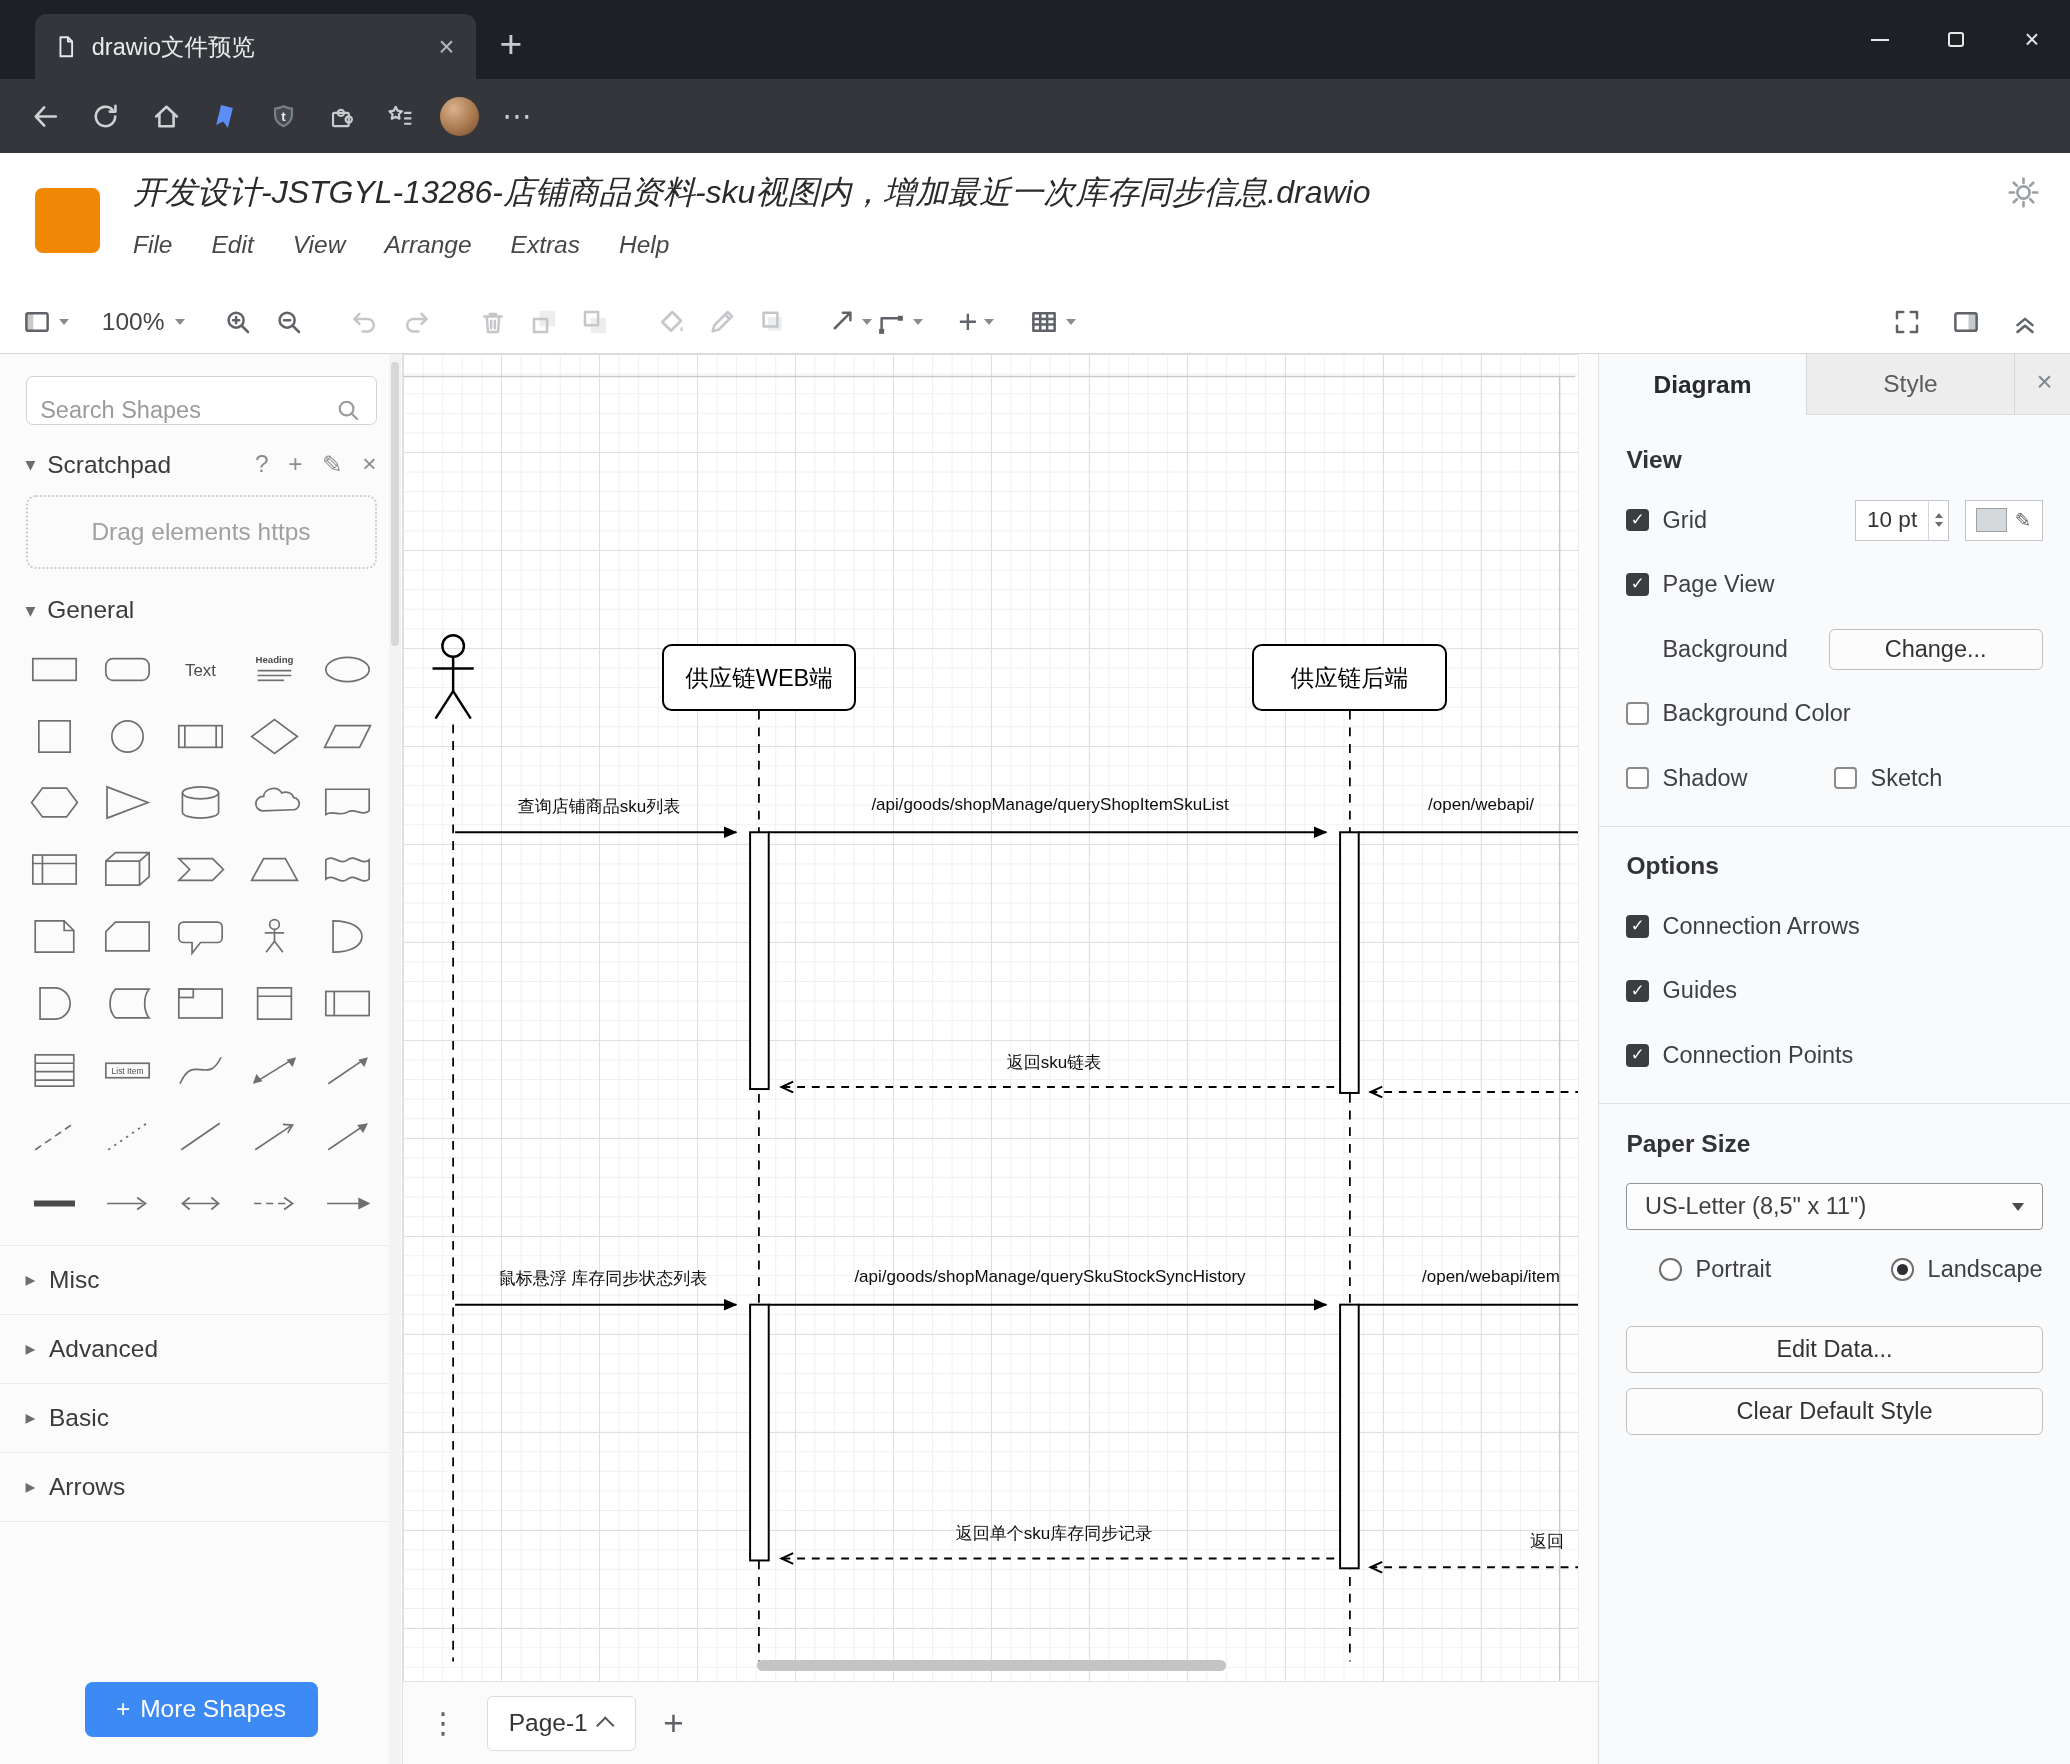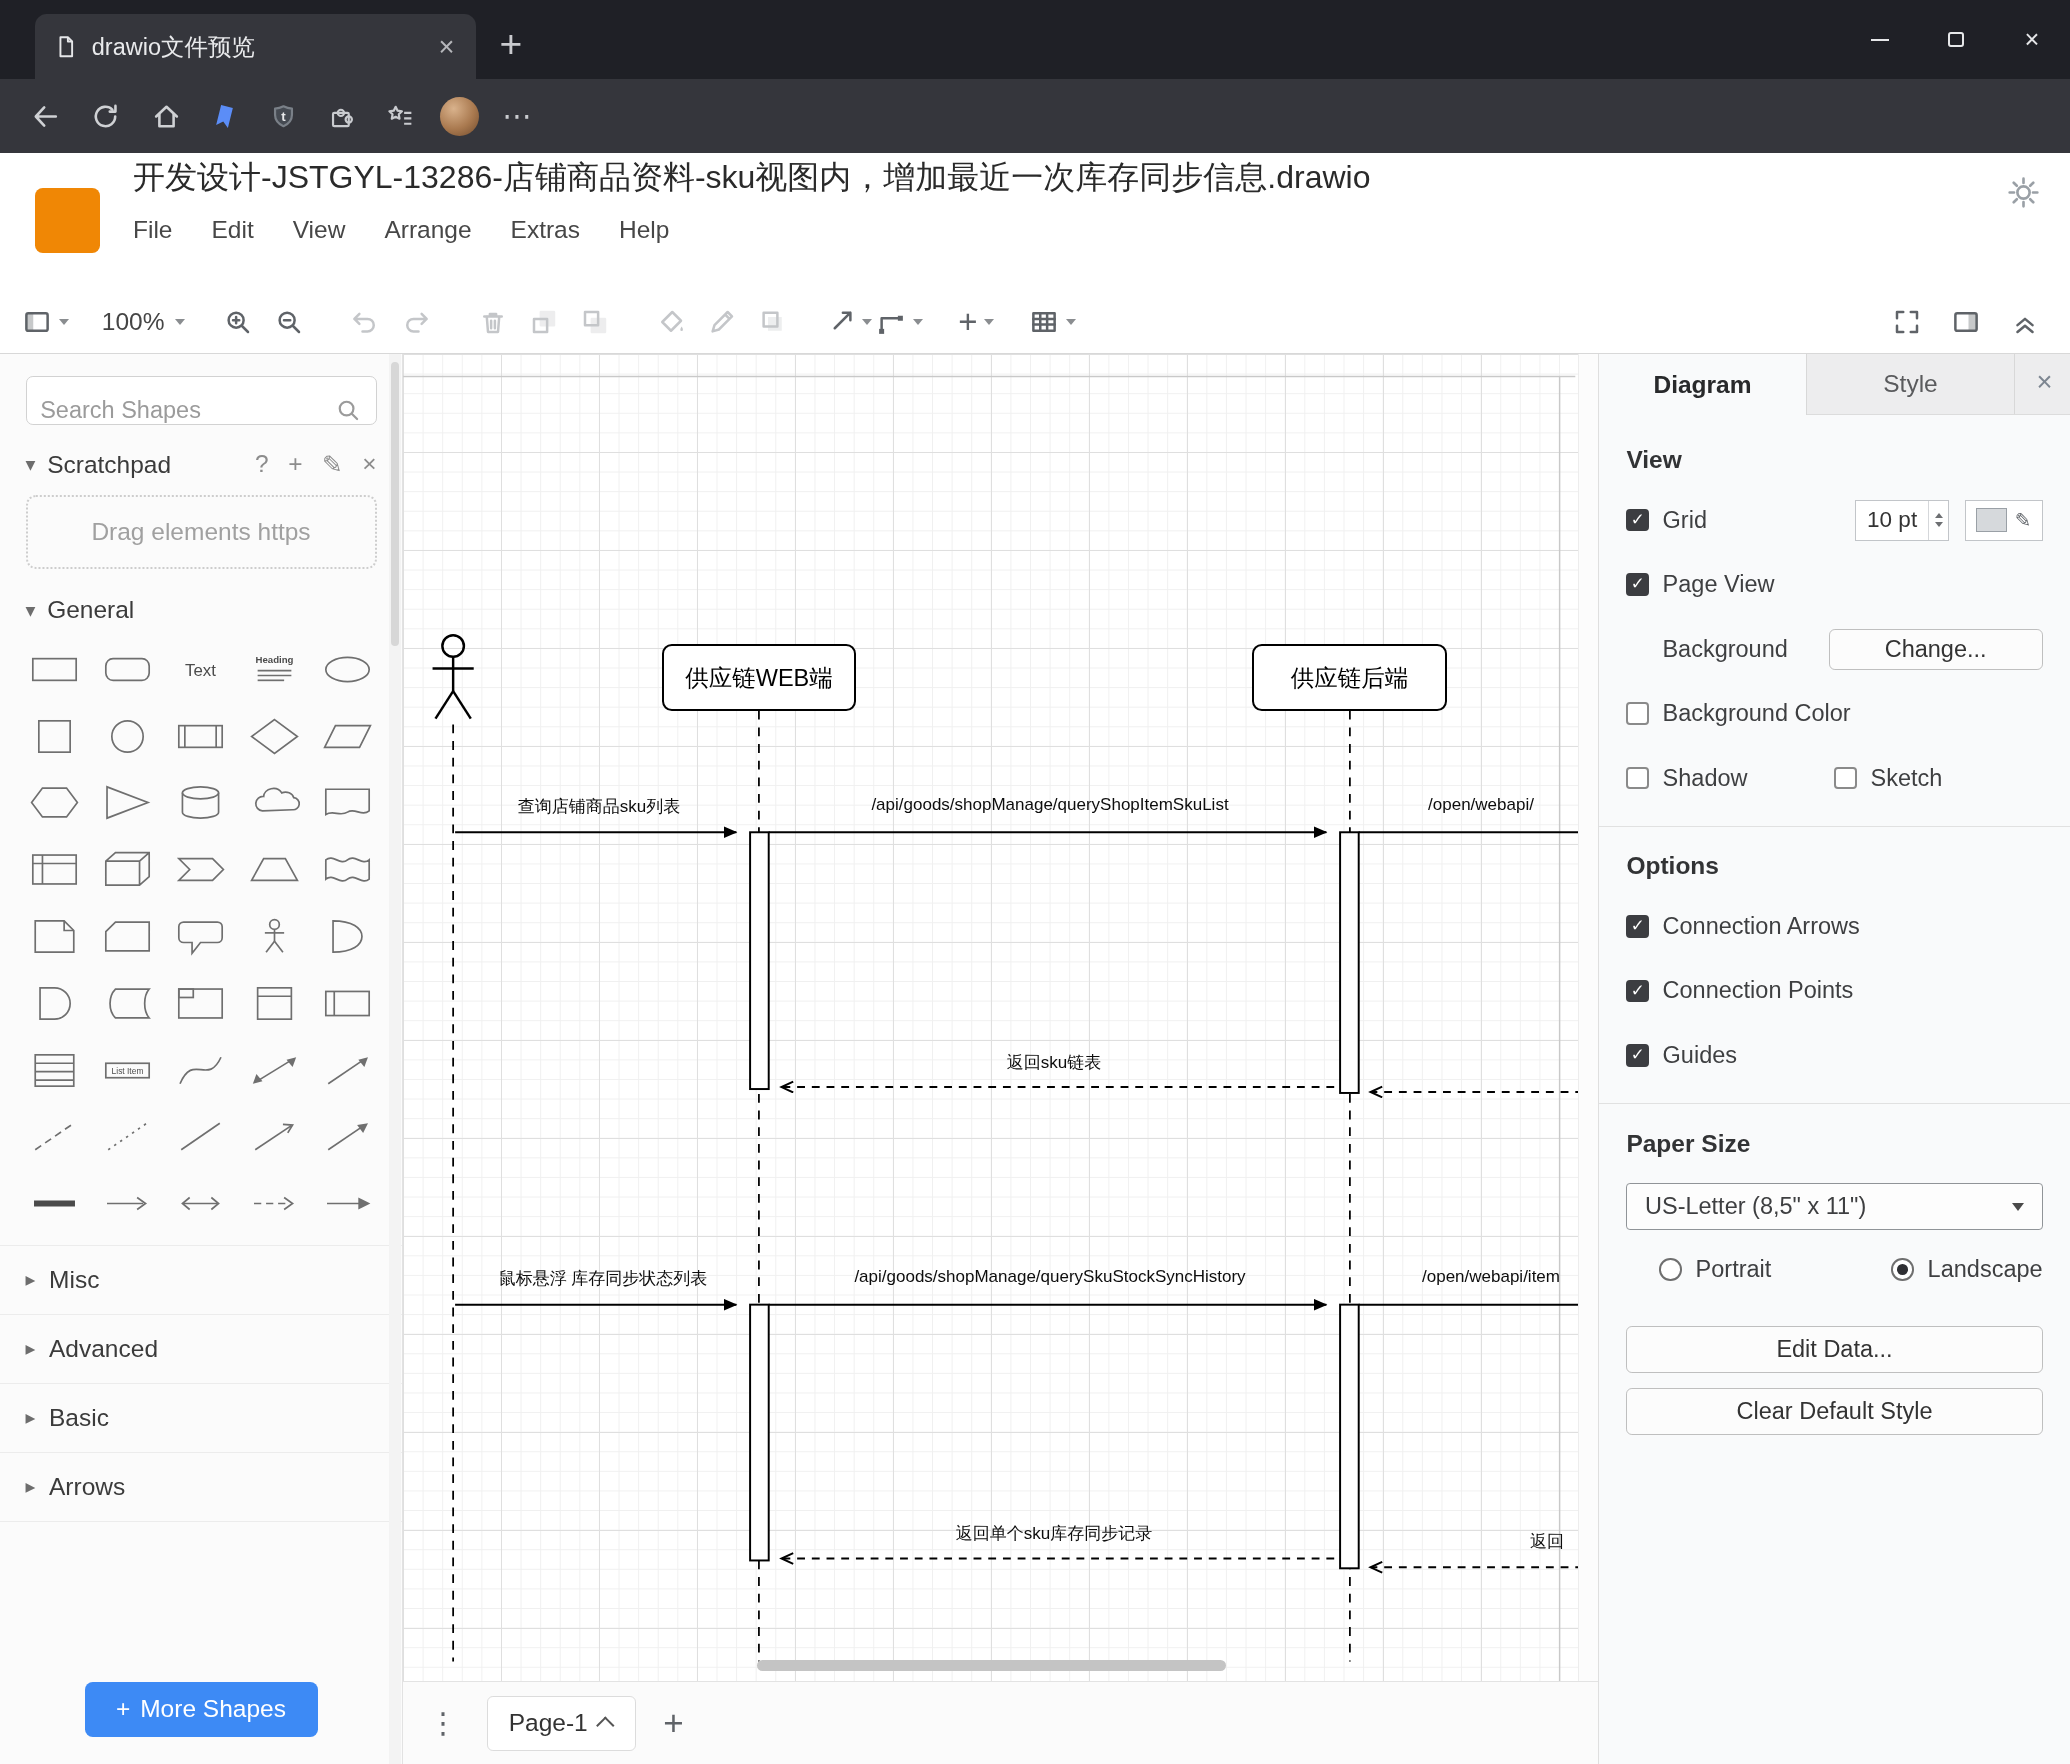--- a/index.html
+++ b/index.html
@@ -35,21 +35,21 @@
   .ext-icons { display:flex; align-items:center; gap:13.7px; padding-right:3.9px; }
   .ext-ic { width:45px; height:45px; display:flex; align-items:center; justify-content:center; }
   .ext-ic svg { width:29px; height:29px; stroke:#c9cbcf; fill:none; stroke-width:1.8; stroke-linejoin:round; }
   .avatar { width:39px; height:39px; border-radius:50%;
             background:radial-gradient(circle at 35% 30%, #d9b28c 0%, #a9794f 55%, #6f4a2c 100%); }
   .more-menu { color:#c9cbcf; font-size:29px; letter-spacing:2px; }
 
   
   .dheader { height:137px; background:#fff; display:flex; padding:0 35px; position:relative; flex:none; }
   .logo { width:65px; height:65px; border-radius:7.8px; margin-top:35px; flex:none; }
-  .title-wrap { margin-left:33px; padding-top:3px; flex:1; min-width:0; }
+  .title-wrap { margin-left:33px; padding-top:18px; flex:1; min-width:0;font-style:italic; }
   .doc-title { font-size:32px; color:#2a2a2a; white-space:nowrap; overflow:hidden; }
   .menus { display:flex; gap:39px; margin-top:15.7px; font-size:24.5px; color:#474747; }
   .menu-item { cursor:default; }
   .theme-toggle { position:absolute; right:29px; top:21.6px; }
   .theme-toggle svg { width:35px; height:35px; stroke:#9aa0a6; fill:none; stroke-width:1.8; stroke-linecap:round; }
 
   
   .dtoolbar { height:64px; background:#fff; border-bottom:1px solid #d8d8d8; display:flex; align-items:center;
               padding:0 21.6px; gap:3.9px; flex:none; }
   .tbtn { height:47px; min-width:47px; display:flex; align-items:center; justify-content:center; gap:6.9px;
@@ -838,27 +838,27 @@
 
         <div class="fp-row">
           <span class="cb-label">
             <span class="cb checked"></span>
             <span>Connection Arrows</span>
           </span>
         </div>
         <div class="fp-row">
           <span class="cb-label">
             <span class="cb checked"></span>
-            <span>Connection Points</span>
+            <span>Guides</span>
           </span>
         </div>
         <div class="fp-row">
           <span class="cb-label">
             <span class="cb checked"></span>
-            <span>Guides</span>
+            <span>Connection Points</span>
           </span>
         </div>
 
         <hr class="fp-divider">
         <div class="fp-h">Paper Size</div>
 
         <div class="paper-select">
           <span>US-Letter (8,5" x 11")</span>
           <span class="select-caret"></span>
         </div>

